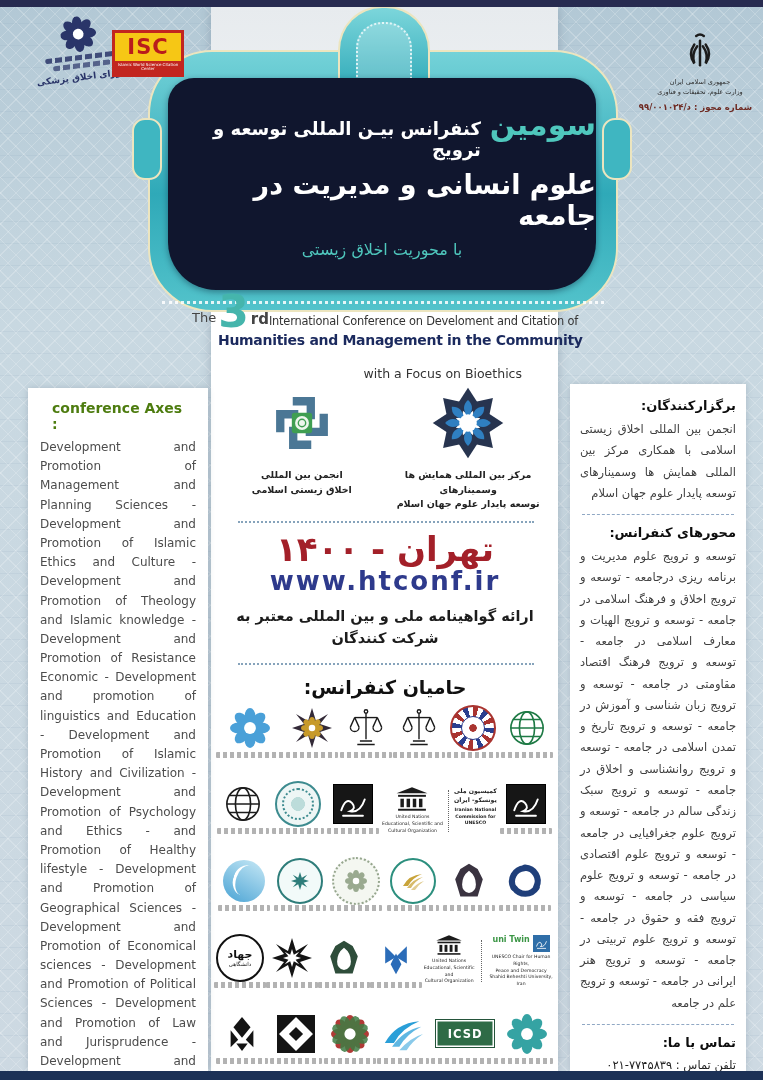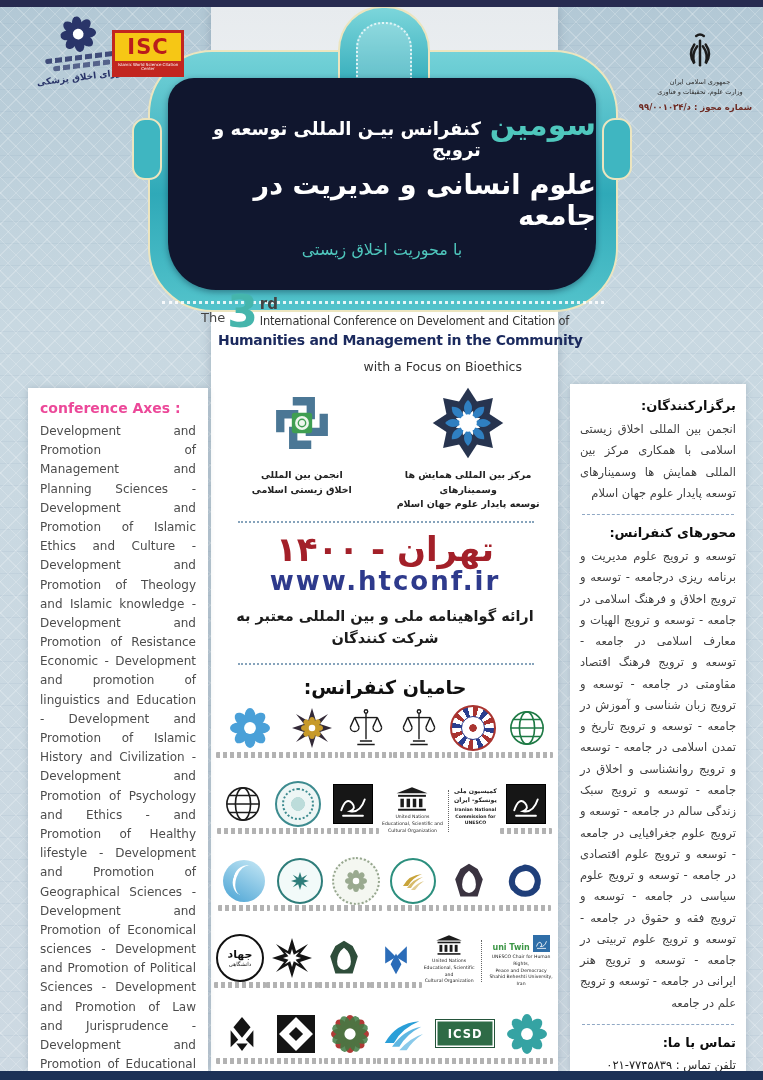--- a/index.html
+++ b/index.html
@@ -56,25 +56,25 @@
 
   .gov{position:absolute;left:648px;top:32px;width:104px;z-index:4;text-align:center;color:#1d1d1d}
   .gov .glines{font-size:6.5px;color:#2e2e2e;line-height:1.5;direction:rtl}
   .gov .lic{margin-top:4px;font-size:8.5px;font-weight:bold;color:#6e2a22;direction:rtl;white-space:nowrap}
 
   
   .etitle{position:absolute;left:218px;top:296px;width:334px;z-index:4;color:#333}
   .et-l1{display:flex;justify-content:center;align-items:flex-end}
   .et-the{font-size:13px;margin-bottom:3px;color:#444}
   .et-num{font-size:44px;font-weight:bold;color:#45b5ac;line-height:.72;margin:0 2px}
-  .et-col{display:flex;flex-direction:column;align-items:flex-start}
+  .et-col{display:flex;flex-direction:row;align-items:flex-start}
   .et-ord{font-size:15px;font-weight:bold;color:#444;line-height:1}
   .et-t1{font-size:11.4px;color:#333;margin-top:2px;letter-spacing:-.2px;white-space:nowrap}
   .et-l2{font-size:14px;font-weight:bold;color:#1b2a5e;text-align:center;margin-top:4px;letter-spacing:-.3px;white-space:nowrap}
-  .et-l3{font-size:12.5px;color:#333;text-align:right;padding-right:30px;margin-top:11px}
+  .et-l3{font-size:12.5px;color:#333;text-align:right;padding-right:30px;margin-top:18px}
 
   
   .orgs{position:absolute;left:218px;top:386px;width:334px;display:flex;justify-content:space-evenly;z-index:4}
   .org{display:flex;flex-direction:column;align-items:center;width:165px}
   .org .ocap{font-size:9.5px;font-weight:bold;color:#222;text-align:center;line-height:1.55;margin-top:8px;direction:rtl}
   .org-art{width:74px;height:74px}
 
   .sep{position:absolute;left:238px;width:296px;border-top:2px dotted #86a3bb;z-index:4}
   .city{position:absolute;left:218px;top:529px;width:334px;text-align:center;font-size:34px;font-weight:bold;color:#a32029;z-index:4;direction:rtl}
   .url{position:absolute;left:218px;top:566px;width:334px;text-align:center;font-size:26px;font-weight:bold;color:#2e3a8c;letter-spacing:2px;z-index:4}
@@ -116,30 +116,30 @@
   .bsq-in{position:absolute;inset:14px;background:#141414;transform:rotate(45deg);z-index:2}
   .icsdbox{width:58px;height:27px;background:#2e6b46;display:flex;align-items:center;justify-content:center;
     color:#fff;font-weight:bold;font-size:11.5px;letter-spacing:1px;box-shadow:inset 0 0 0 1.5px #fff,0 0 0 1px #24543a}
 
   .unesco{display:flex;align-items:flex-start;gap:5px}
   .ucol{display:flex;flex-direction:column;align-items:center}
   .utxt{font-size:4.6px;color:#222;text-align:center;line-height:1.45;margin-top:2px}
   .udiv{border-left:1px dotted #666;height:42px;align-self:center}
   .ufa{font-size:6.2px;font-weight:bold;color:#222;direction:rtl;text-align:center;line-height:1.35}
   .uen{font-size:4.6px;font-weight:bold;color:#222;text-align:center;line-height:1.4;margin-top:3px}
-  .ut-row{display:flex;align-items:flex-end;gap:3px}
+  .ut-row{display:flex;align-items:flex-start;gap:3px}
   .ut-brand{font-size:8px;font-weight:bold;color:#3c9646}
   .ut-sq{width:17px;height:17px;background:#2f6ea8;display:flex;align-items:center;justify-content:center}
   .temple-lg{width:34px;height:25px}.temple-sm{width:28px;height:21px}
 
   
   .panel{position:absolute;background:#fff;z-index:2;box-shadow:0 0 6px rgba(60,80,100,.22);box-sizing:border-box;overflow:hidden}
   .panel.left{left:28px;top:388px;width:180px;height:683px;padding:10px 12px}
   .panel.right{left:570px;top:384px;width:176px;height:687px;padding:10px 10px;direction:rtl}
-  .lp-title{font-size:14px;font-weight:bold;color:#ec4899;margin:2px 0 6px}
+  .lp-title{font-size:14px;font-weight:bold;color:#4d7c0f;margin:2px 12px 6px}
   .lp-body{font-size:12px;color:#4c4c4c;line-height:1.6;text-align:justify}
   .rp-h{font-size:13px;font-weight:bold;color:#0d0d0d;margin:4px 0 6px}
   .rp-p{font-size:11.5px;color:#3f3f3f;line-height:1.85;text-align:justify;margin:0}
   .rp-hr{border:none;border-top:1.6px dashed #90a8c4;margin:10px 2px}
   .rp-c{font-size:11.5px;color:#1d1d1d;margin:6px 0;line-height:1.6}
   .num-ltr{direction:ltr;unicode-bidi:embed}
 </style>
 </head>
 <body>
 

